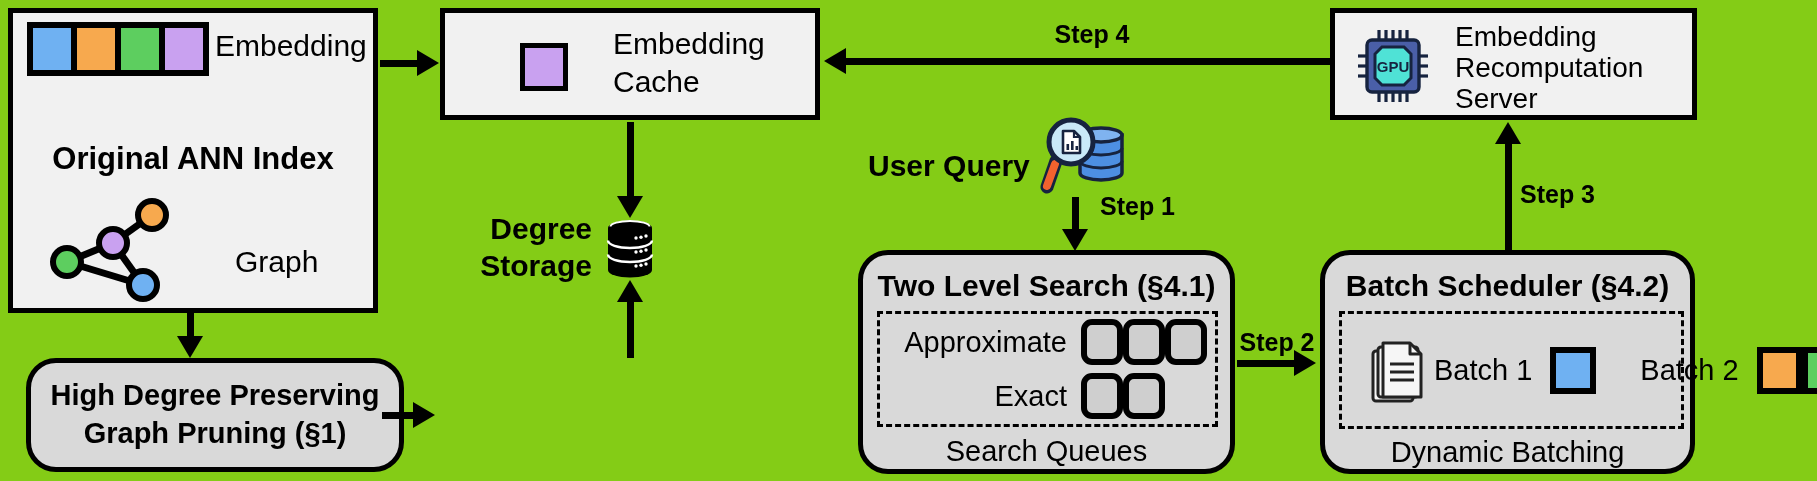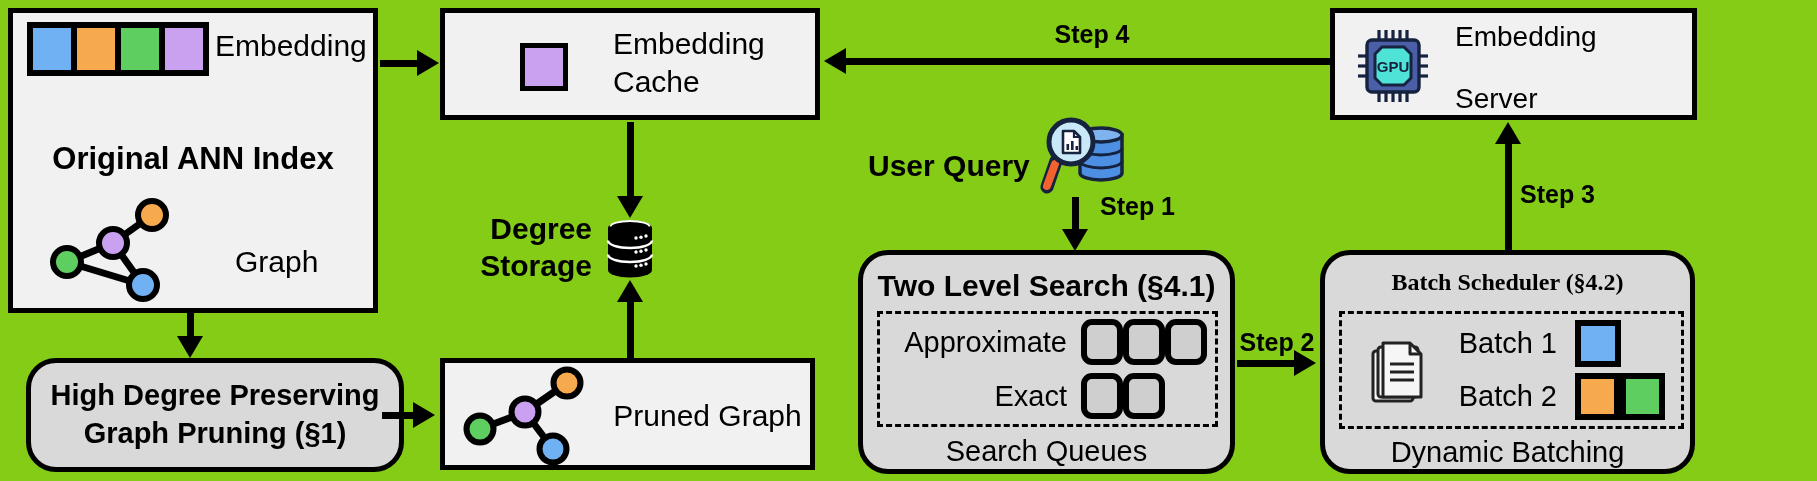--- a/index.html
+++ b/index.html
@@ -28,21 +28,21 @@
   
   .csq{box-sizing:border-box;border:5px solid #000;}
   
   .dashed{position:absolute;border:3px dashed #000;box-sizing:border-box;}
   
   .tl-row{position:absolute;left:8px;right:6px;display:flex;align-items:center;height:50px;}
   .tl-row .rowlbl{flex:1;text-align:right;padding-right:14px;font-size:29px;white-space:nowrap;}
   .qset{width:128px;display:flex;}
   .queue-sq{width:30px;height:34px;border:6px solid #000;border-radius:11px;background:var(--queue_fill);}
   
-  .b-rows{position:absolute;left:92px;right:16px;top:0;bottom:0;display:flex;flex-direction:column;justify-content:space-evenly;}
+  .b-rows{position:absolute;left:92px;right:16px;top:0;bottom:0;display:flex;flex-direction:row;justify-content:space-evenly;}
   .b-row{display:flex;align-items:center;justify-content:flex-end;gap:18px;}
   .b-row .rowlbl{font-size:29px;white-space:nowrap;}
   .bset{width:90px;display:flex;}
   .batch-sq{width:34px;height:35px;border:6px solid #000;}
   .fill-blue{background:var(--blue);}
   .fill-orange{background:var(--orange);}
   .fill-green{background:var(--green);}
   .fill-purple{background:var(--purple);}
   svg{display:block;}
 </style>
@@ -97,33 +97,20 @@
       <circle cx="35" cy="17.3" r="1.7" fill="#fff"></circle>
       <circle cx="40" cy="16" r="1.7" fill="#fff"></circle>
     <circle cx="30" cy="32" r="1.7" fill="#fff"></circle>
       <circle cx="35" cy="31.3" r="1.7" fill="#fff"></circle>
       <circle cx="40" cy="30" r="1.7" fill="#fff"></circle>
     <circle cx="30" cy="46" r="1.7" fill="#fff"></circle>
       <circle cx="35" cy="45.3" r="1.7" fill="#fff"></circle>
       <circle cx="40" cy="44" r="1.7" fill="#fff"></circle>
   </svg>
 
-  <div class="box light" style="left:440px;top:358px;width:375px;height:112px;">
-
-    <svg style="position:absolute;left:16px;top:2px;" width="140" height="100" viewBox="0 0 140 100">
-      <line x1="64" y1="47" x2="106" y2="18" stroke="#000" stroke-width="7"></line>
-      <line x1="64" y1="47" x2="19" y2="64" stroke="#000" stroke-width="7"></line>
-      <line x1="64" y1="47" x2="92" y2="84" stroke="#000" stroke-width="7"></line>
-      <circle cx="106" cy="18" r="13.5" fill="var(--orange)" stroke="#000" stroke-width="6"></circle>
-      <circle cx="64" cy="47" r="13.5" fill="var(--purple)" stroke="#000" stroke-width="6"></circle>
-      <circle cx="19" cy="64" r="13.5" fill="var(--green)" stroke="#000" stroke-width="6"></circle>
-      <circle cx="92" cy="84" r="13.5" fill="var(--blue)" stroke="#000" stroke-width="6"></circle>
-    </svg>
-    <div class="lbl" style="left:160px;right:0;top:36px;font-size:30px;text-align:center;">Pruned Graph</div>
-  </div>
 
   <div class="lbl bold" style="left:868px;top:149px;font-size:30px;">User Query</div>
   <svg style="position:absolute;left:1040px;top:113px;" width="88" height="88" viewBox="0 0 88 88">
 
     <path d="M40 22 v38 a21 7 0 0 0 42 0 V22 Z" fill="var(--db_blue)" stroke="#16233F" stroke-width="3.5"></path>
     <ellipse cx="61" cy="22" rx="21" ry="7" fill="#7FB3F0" stroke="#16233F" stroke-width="3.5"></ellipse>
     <path d="M40 35 a21 7 0 0 0 42 0" fill="none" stroke="#16233F" stroke-width="3"></path>
     <path d="M40 48 a21 7 0 0 0 42 0" fill="none" stroke="#16233F" stroke-width="3"></path>
 
     <line x1="16" y1="48" x2="7" y2="74" stroke="#16233F" stroke-width="13" stroke-linecap="round"></line>
@@ -153,21 +140,21 @@
         <span class="qset">
           <span class="queue-sq"></span>
           <span class="queue-sq"></span>
         </span>
       </div>
     </div>
     <div class="lbl center" style="left:0;right:0;top:180px;font-size:29px;">Search Queues</div>
   </div>
 
   <div class="box grey" style="left:1320px;top:250px;width:375px;height:224px;">
-    <div class="lbl bold center" style="left:0;right:0;top:14px;font-size:24px;font-family:Liberation Serif, serif;">Batch Scheduler (§4.2)</div>
+    <div class="lbl bold center" style="left:0;right:0;top:14px;font-size:30px;">Batch Scheduler (§4.2)</div>
     <div class="dashed" style="left:14px;top:56px;width:345px;height:118px;">
       <svg style="position:absolute;left:28px;top:25px;" width="56" height="64" viewBox="0 0 56 64">
         <rect x="3" y="12" width="40" height="50" rx="3" fill="#F6F6F6" stroke="#222" stroke-width="3"></rect>
         <rect x="8" y="8" width="40" height="50" rx="3" fill="#F6F6F6" stroke="#222" stroke-width="3"></rect>
         <path d="M13 4 h27 l11 11 v43 h-38 Z" fill="#F6F6F6" stroke="#222" stroke-width="3" stroke-linejoin="round"></path>
         <path d="M40 4 v11 h11" fill="none" stroke="#222" stroke-width="3" stroke-linejoin="round"></path>
         <line x1="20" y1="25" x2="44" y2="25" stroke="#222" stroke-width="3"></line>
         <line x1="20" y1="33" x2="44" y2="33" stroke="#222" stroke-width="3"></line>
         <line x1="20" y1="41" x2="44" y2="41" stroke="#222" stroke-width="3"></line>
       </svg>
@@ -209,20 +196,21 @@
           <line x1="3" y1="49" x2="13" y2="49"></line>
         <line x1="63" y1="29" x2="73" y2="29"></line>
           <line x1="63" y1="39" x2="73" y2="39"></line>
           <line x1="63" y1="49" x2="73" y2="49"></line>
       </g>
       <rect x="12" y="13" width="52" height="52" rx="5" fill="var(--gpu_body)" stroke="#16233F" stroke-width="3.4"></rect>
       <path d="M27 20 h22 l7 7 v24 l-7 7 h-22 l-7 -7 v-24 Z" fill="var(--gpu_inner)" stroke="#16233F" stroke-width="3"></path>
       <text x="38" y="45" text-anchor="middle" font-size="15" font-weight="bold" fill="#16233F" font-family="Liberation Sans, sans-serif">GPU</text>
     </svg>
     <div class="lbl" style="left:120px;top:8px;font-size:28px;">Embedding</div>
+    <div class="lbl" style="left:120px;top:39px;font-size:28px;">Recomputation</div>
     <div class="lbl" style="left:120px;top:70px;font-size:28px;">Server</div>
   </div>
 
   <div class="sh" style="left:380px;top:60px;width:40px;height:7px;"></div>
   <div class="ah ah-r" style="left:417px;top:50px;"></div>
 
   <div class="sh" style="left:187px;top:313px;width:7px;height:26px;"></div>
   <div class="ah ah-d" style="left:177px;top:336px;"></div>
 
   <div class="sh" style="left:382px;top:412px;width:34px;height:7px;"></div>

